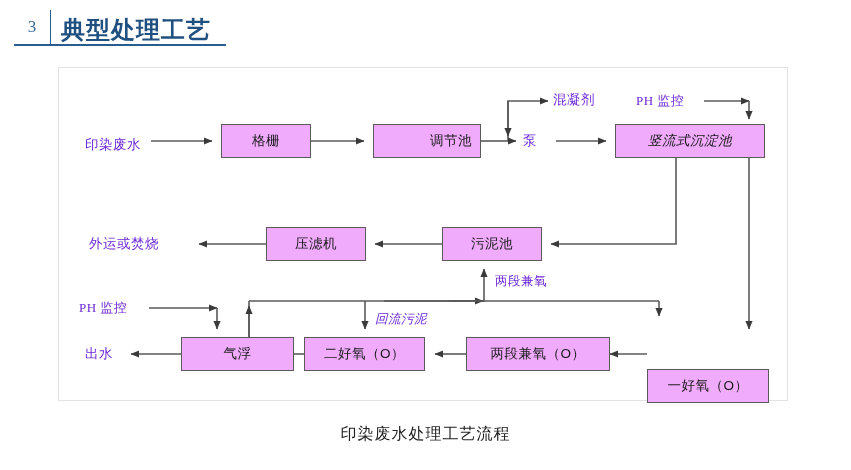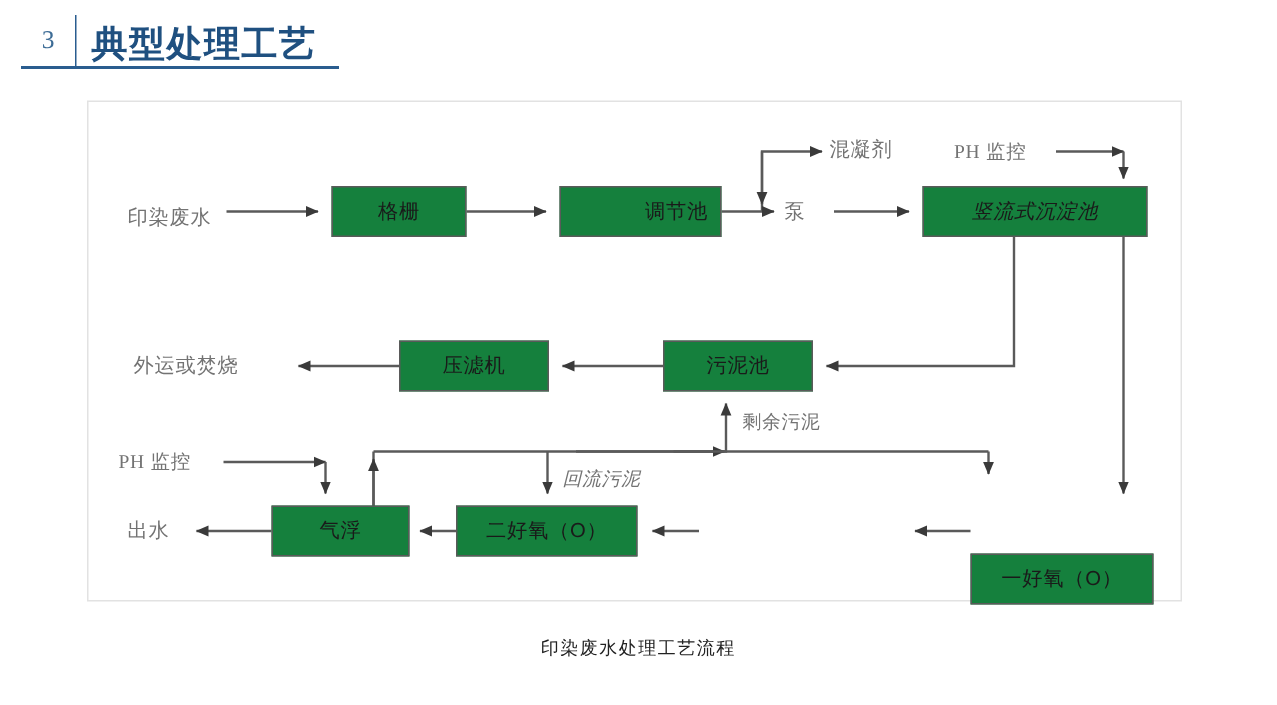--- a/index.html
+++ b/index.html
@@ -71,54 +71,54 @@
     top: 0;
     width: 730px;
     height: 334px;
   }
 
   
   .node {
     position: absolute;
     box-sizing: border-box;
     border: 1.4px solid #5a5a5a;
-    background: #15803d;
+    background: #f0abfc;
     display: flex;
     align-items: center;
     justify-content: center;
     font-size: 13.5px;
     color: #1a1a1a;
     font-family: "Liberation Sans", "DejaVu Sans", sans-serif;
     white-space: nowrap;
     letter-spacing: 0.5px;
   }
   .label {
     position: absolute;
     font-size: 13.5px;
-    color: #737373;
+    color: #6d28d9;
     white-space: nowrap;
     font-family: "Liberation Sans", "DejaVu Sans", sans-serif;
     letter-spacing: 0.5px;
   }
   .label.small {
     font-size: 12.5px;
   }
   .label.mono-ph {
     font-family: "Liberation Serif", "DejaVu Serif", serif;
     font-size: 13px;
   }
 
   
   #caption {
     position: absolute;
     left: 0;
     top: 424px;
     width: 851px;
     text-align: center;
-    font-size: 12px;
+    font-size: 16px;
     color: #222222;
     letter-spacing: 1px;
     font-family: "Liberation Sans", "DejaVu Sans", sans-serif;
   }
 </style>
 </head>
 <body>
 
 <div id="header">
   <div id="section-number">3</div>
@@ -185,28 +185,29 @@
 
       <line x1="122" y1="286" x2="72" y2="286" marker-end="url(#ah)"></line>
     </g>
   </svg>
 
   <div class="node" style="left:162px; top:56px;  width:90px;  height:34px;">格栅</div>
   <div class="node" style="left:314px; top:56px;  width:108px; height:34px;padding-left:48px;">调节池</div>
   <div class="node" style="left:556px; top:56px;  width:150px; height:34px;font-style:italic;">竖流式沉淀池</div>
   <div class="node" style="left:207px; top:159px; width:100px; height:34px;">压滤机</div>
   <div class="node" style="left:383px; top:159px; width:100px; height:34px;">污泥池</div>
-  <div class="node" style="left:122px; top:269px; width:92px;  height:34px;">气浮</div>
+  <div class="node" style="left:122px; top:269px; width:113px;  height:34px;">气浮</div>
   <div class="node" style="left:245px; top:269px; width:121px; height:34px;">二好氧（O）</div>
+  <div class="node" style="left:407px; top:269px; width:144px; height:34px;">两段兼氧（O）</div>
   <div class="node" style="left:588px; top:269px; width:122px; height:34px;margin-top:32px;">一好氧（O）</div>
 
   <div class="label" style="left:26px;  top:52px;margin-top:16px;">印染废水</div>
   <div class="label" style="left:494px; top:23px;">混凝剂</div>
   <div class="label" style="left:464px; top:64px;">泵</div>
   <div class="label mono-ph" style="left:577px; top:24px;">PH 监控</div>
   <div class="label" style="left:30px;  top:167px;">外运或焚烧</div>
-  <div class="label small" style="left:436px; top:205px;">剩余污泥</div>
+  <div class="label small" style="left:436px; top:205px;">两段兼氧</div>
   <div class="label mono-ph" style="left:20px;  top:231px;">PH 监控</div>
   <div class="label small" style="left:316px; top:243px;font-style:italic;">回流污泥</div>
   <div class="label" style="left:26px;  top:277px;">出水</div>
 </div>
 
 <div id="caption">印染废水处理工艺流程</div>
 
 </body></html>

